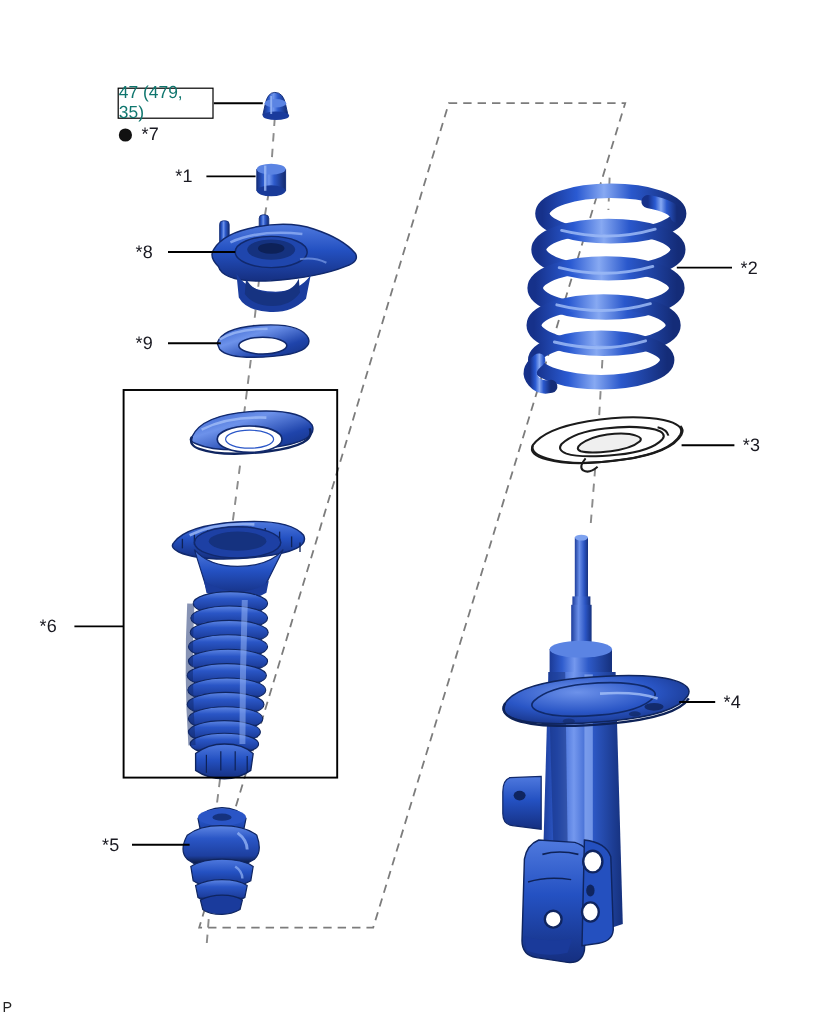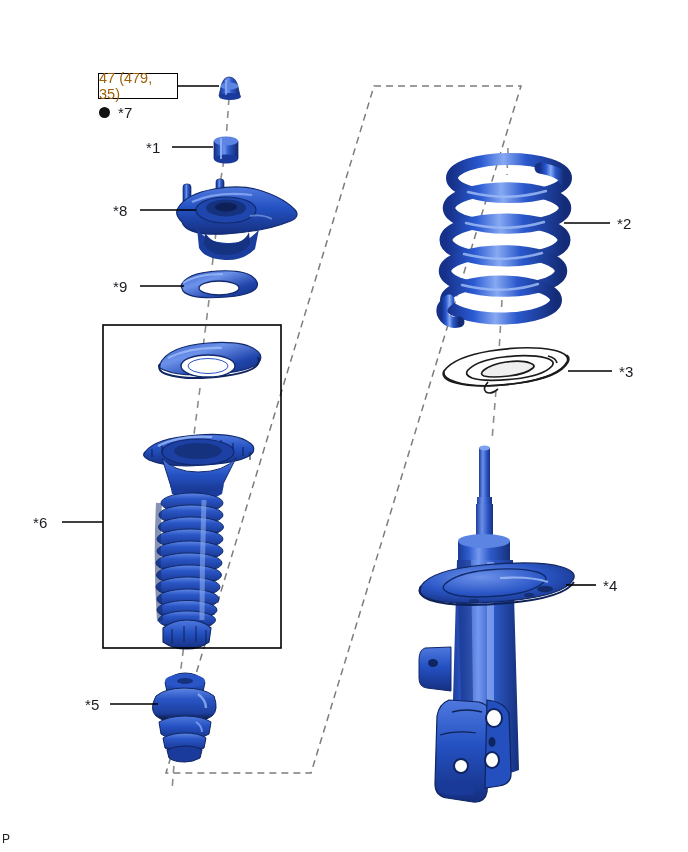--- a/index.html
+++ b/index.html
@@ -26,21 +26,21 @@
     letter-spacing: 0.2px;
   }
   .torque-box {
     position: absolute;
     border: 1.6px solid #000;
     background: #fff;
     display: flex;
     align-items: center;
     justify-content: center;
     font-size: 14.5px;
-    color: #a16207;
+    color: #0f766e;
     box-sizing: border-box;
   }
   .bullet {
     position: absolute;
     width: 11px;
     height: 11px;
     border-radius: 50%;
     background: #111;
   }
   svg.overlay {

